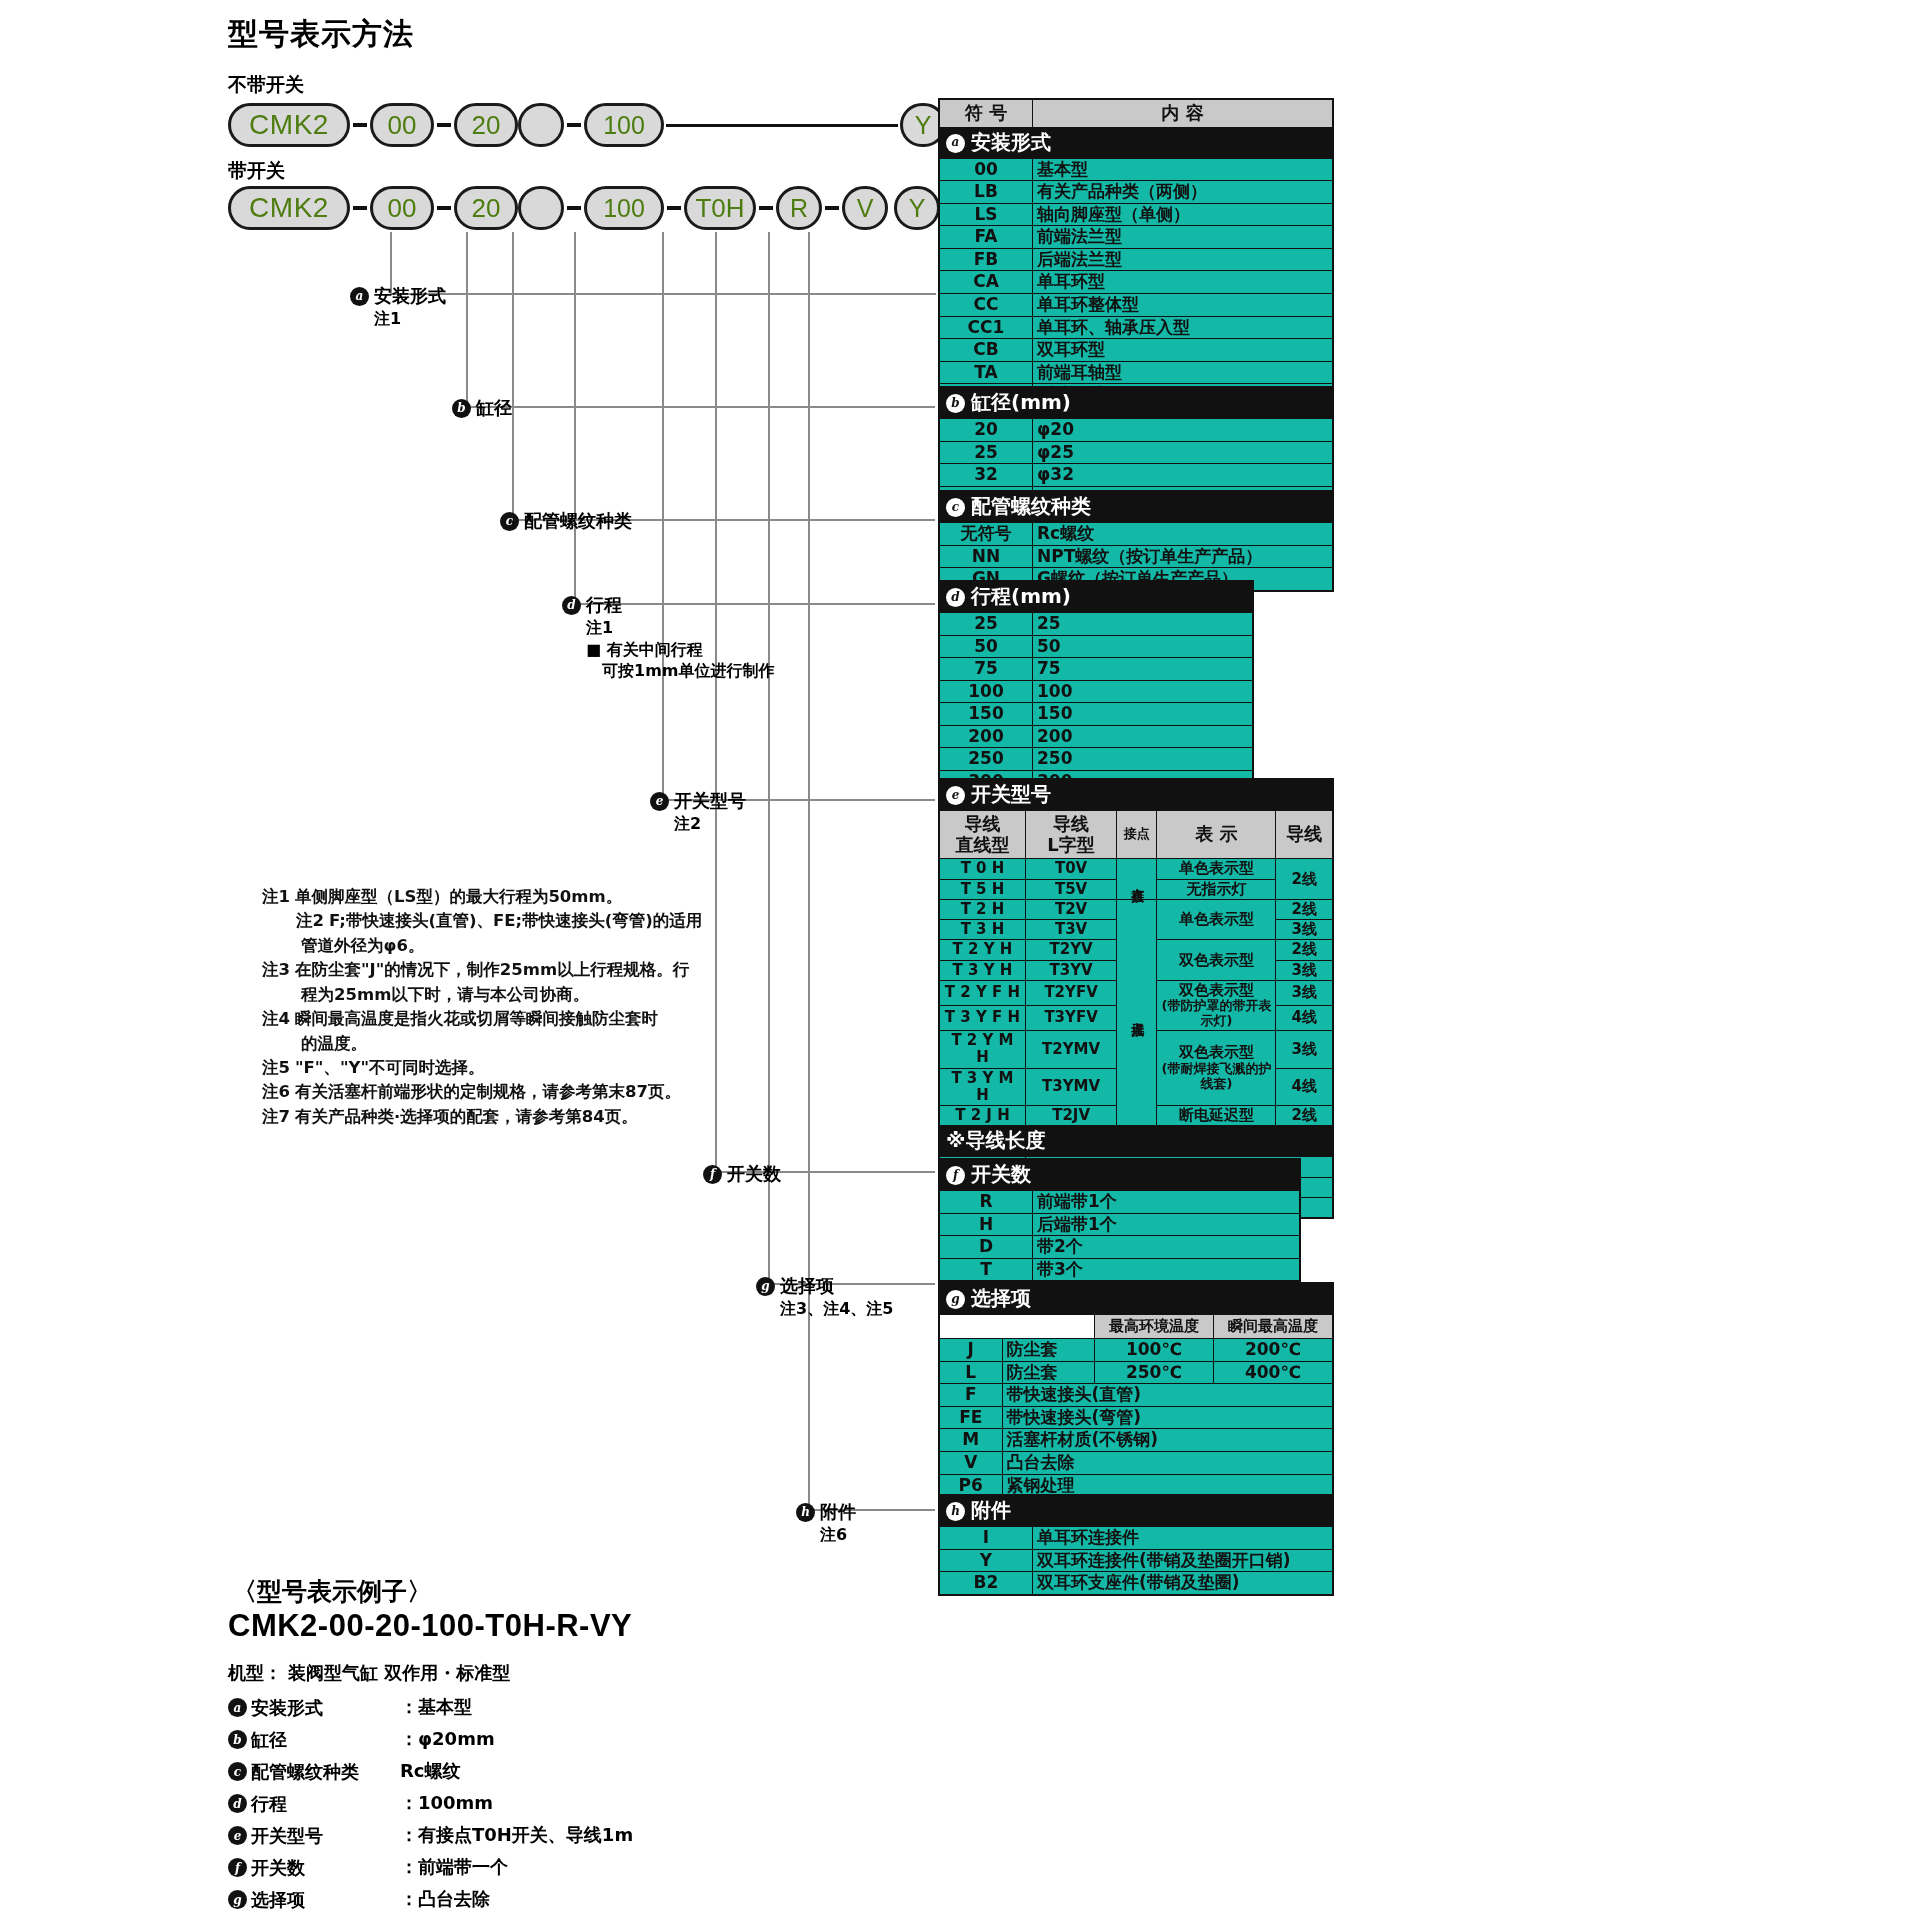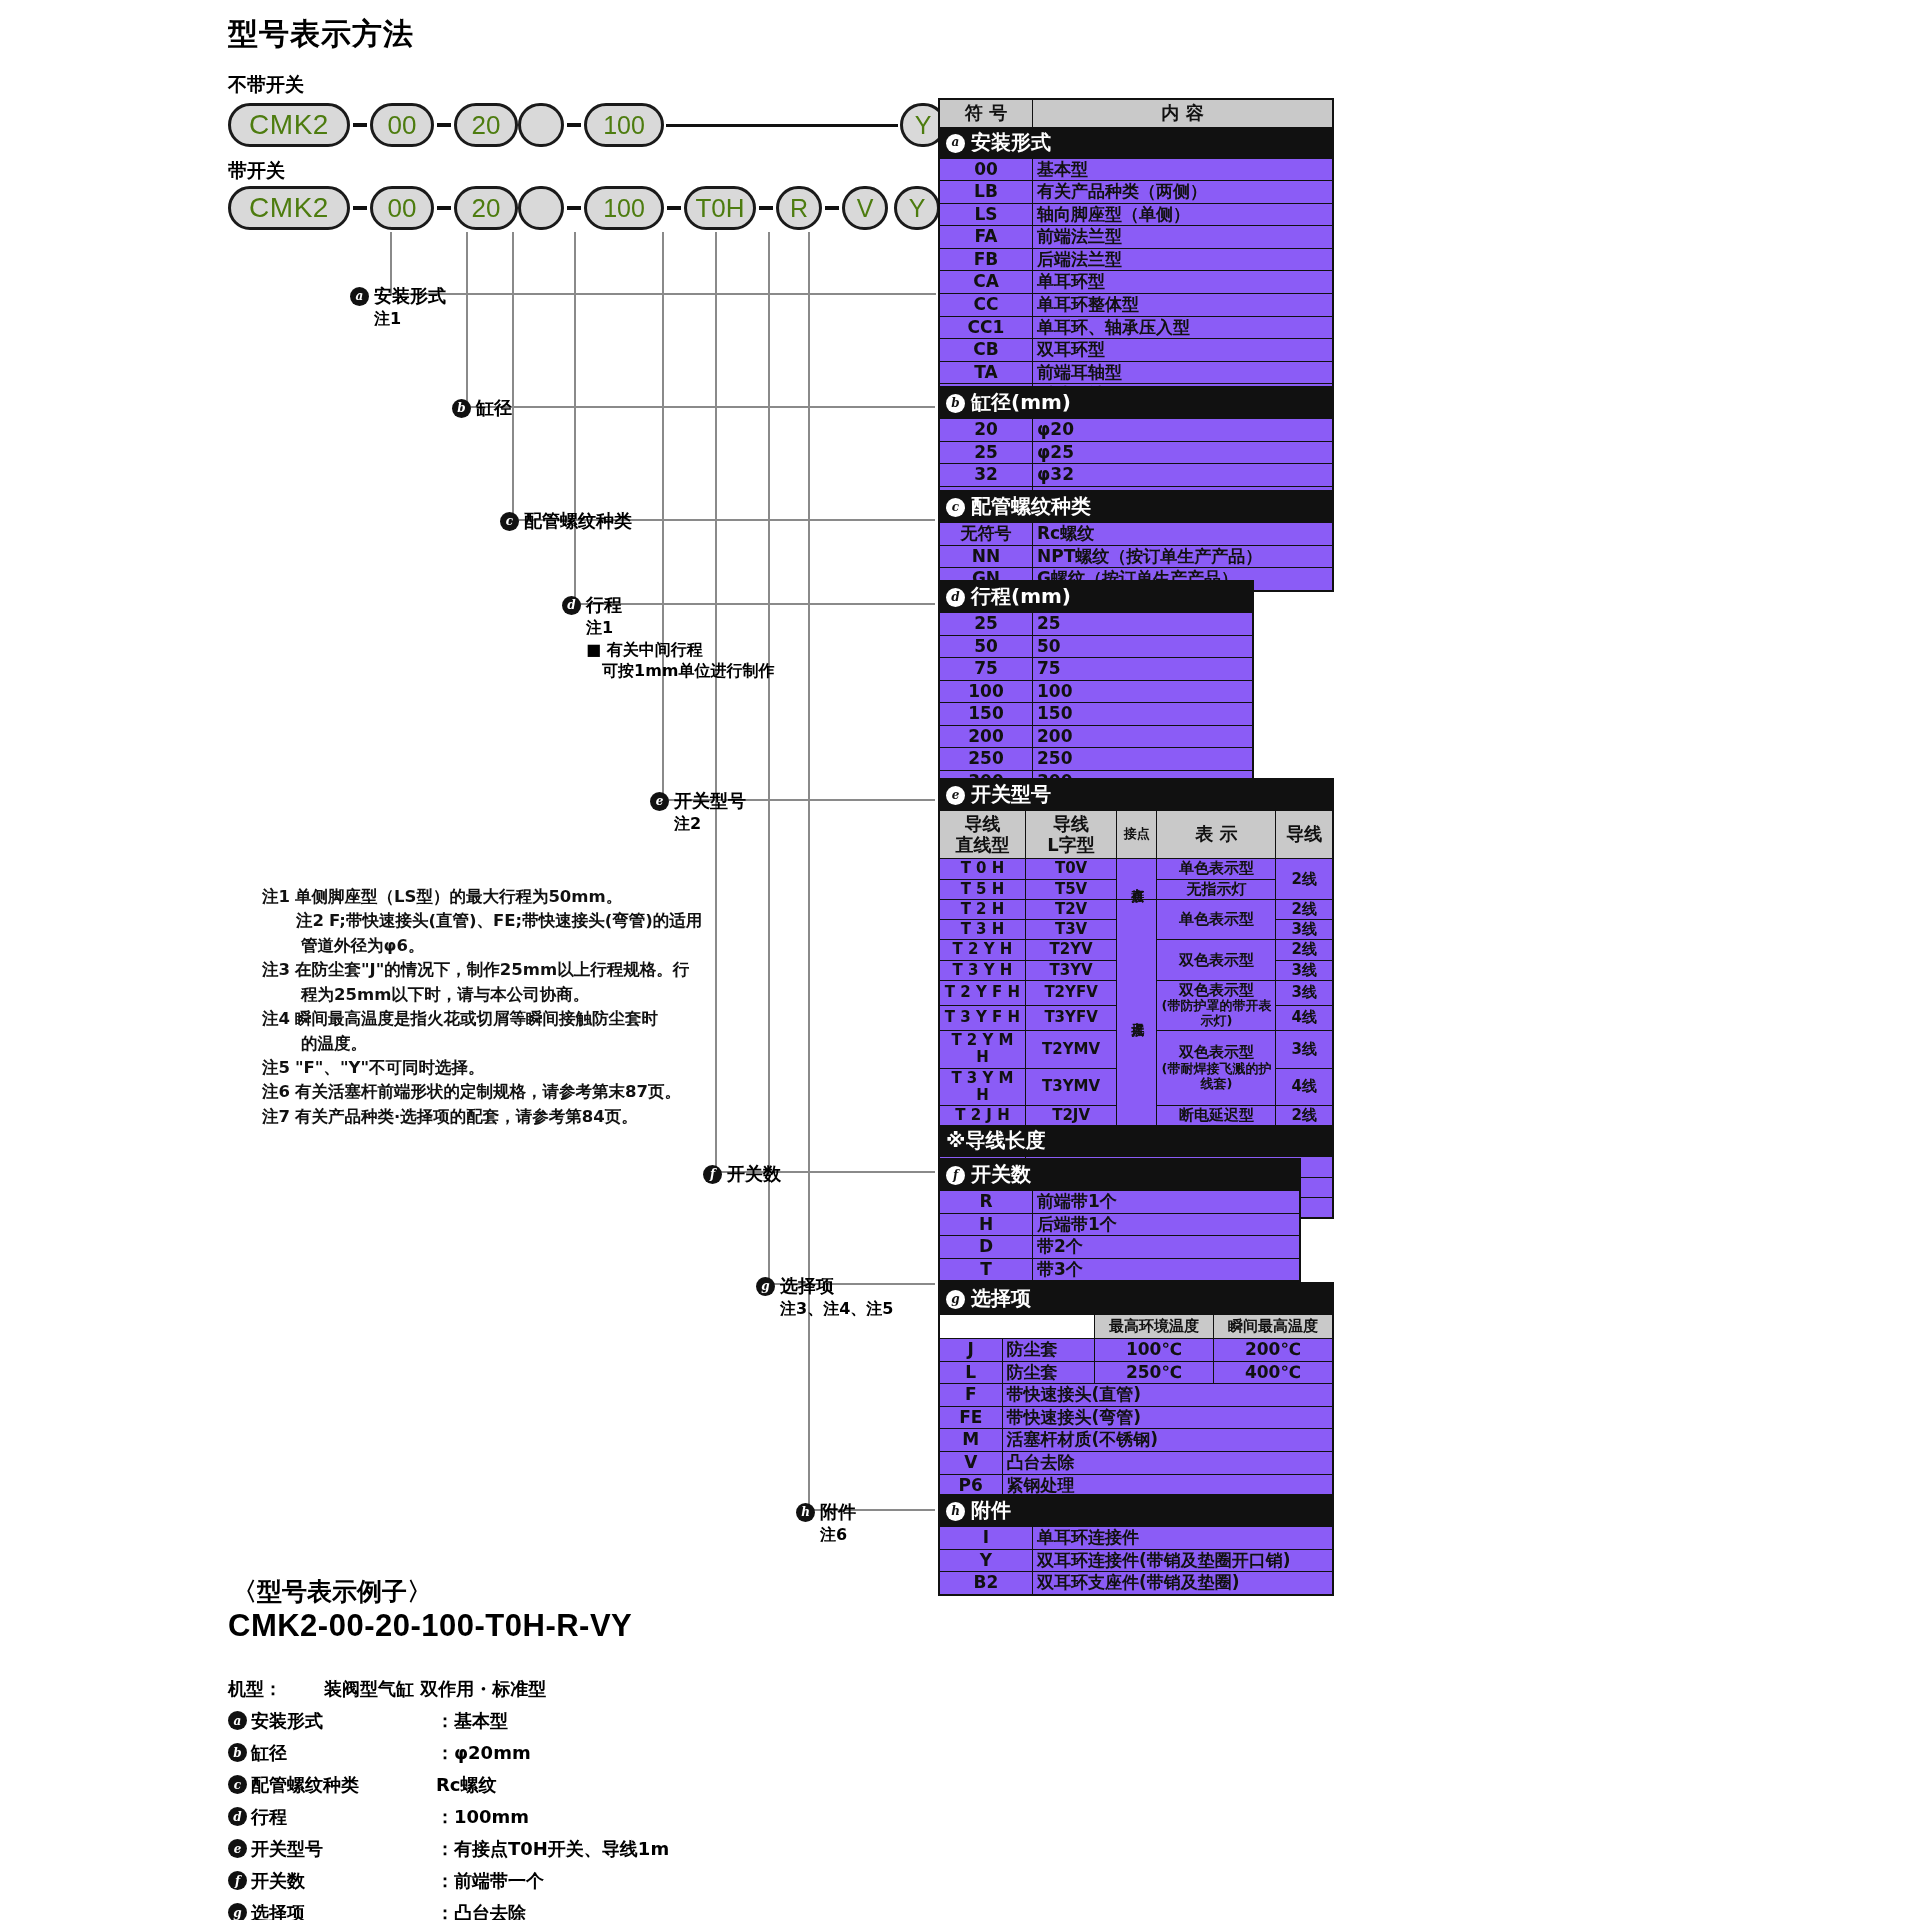--- a/index.html
+++ b/index.html
@@ -64,21 +64,21 @@
     position:absolute;font-size:18px;font-weight:bold;line-height:1.35;
     white-space:nowrap;
   }
   .callout .sub{font-size:16px;font-weight:bold;}
 
   
   .tbl{
     position:absolute;
     border-collapse:collapse;
     font-size:17px;
-    background:#8b5cf6;
+    background:#14b8a6;
     border:2px solid #111;
   }
   .tbl td,.tbl th{
     border:1px solid #111;
     padding:1px 4px;
     font-weight:bold;
     color:#111;
     line-height:1.15;
   }
   .hdrbar td{
@@ -112,21 +112,21 @@
   .note{display:flex;margin-bottom:1px;}
   .note .nlab{flex:0 0 auto;padding-right:5px;}
   .note .ntxt{flex:1 1 auto;}
   .note.ind{padding-left:34px;}
 
   
   .ex-title{position:absolute;font-size:25px;font-weight:bold;}
   .ex-code{position:absolute;font-size:31px;font-weight:bold;letter-spacing:.5px;
            font-family:"Liberation Sans","DejaVu Sans",sans-serif;}
   .ex-list{position:absolute;font-size:18px;font-weight:bold;line-height:1.0;}
-  .ex-row{display:flex;align-items:flex-end;height:32px;gap:36px;}
+  .ex-row{display:flex;align-items:flex-start;height:32px;}
   .ex-key{width:172px;display:flex;align-items:center;gap:4px;}
   .ex-val{white-space:nowrap;}
   .ex-first{height:34px;}
   .xs{font-size:13px;}
 </style>
 </head>
 <body>
 
 <div class="page">
 

